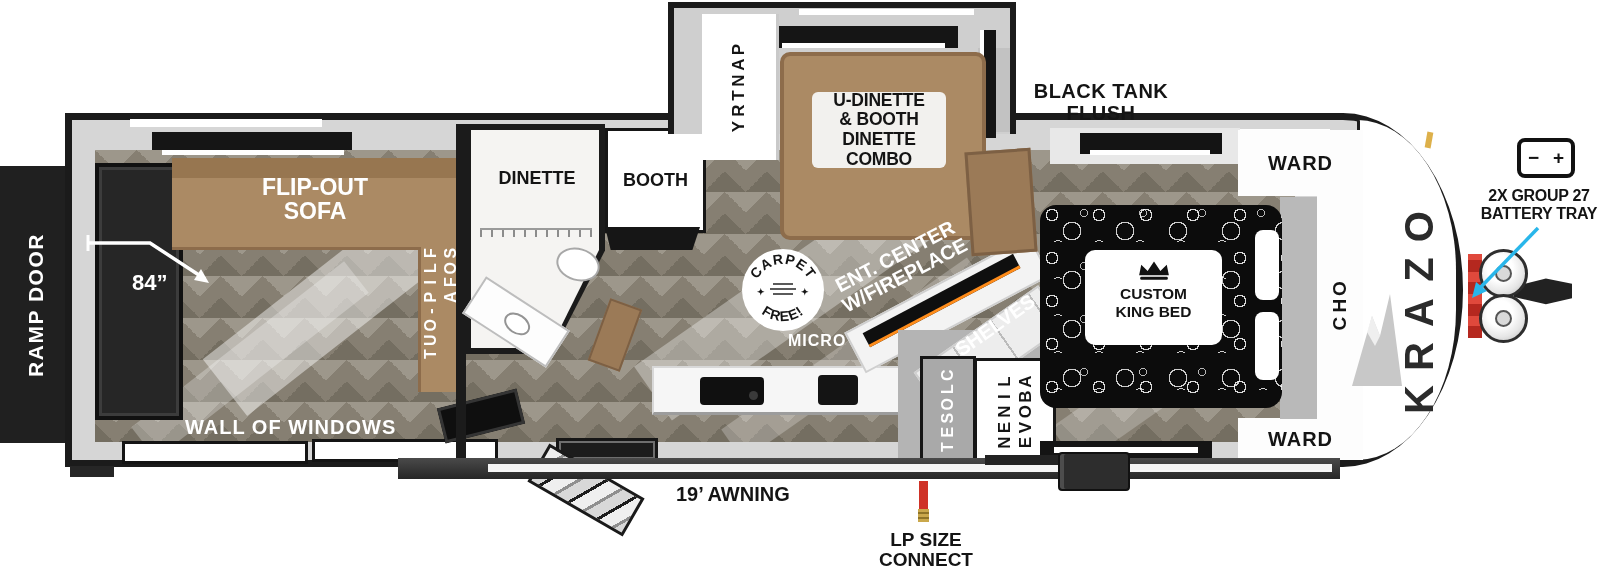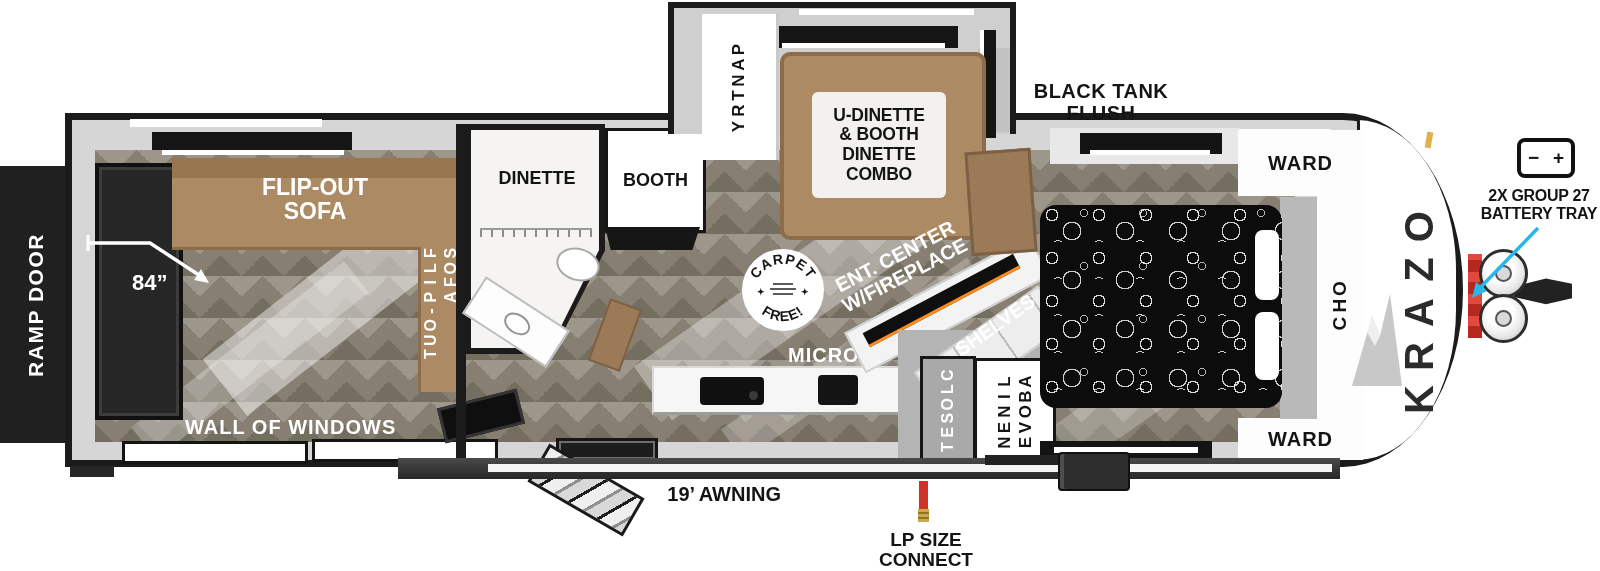--- a/index.html
+++ b/index.html
@@ -165,39 +165,39 @@
           <span class="vch">N</span>
           <span class="vch">T</span>
           <span class="vch">R</span>
           <span class="vch">Y</span>
         </div>
       </div>
     </div>
 
   <div class="abs" style="left:780px;top:52px;width:198px;height:180px;background:#ab8a64;
               border:4px solid #8d6c4b;border-radius:10px;">
-    <div class="abs ctr" style="left:28px;top:36px;width:134px;height:106px;background:#f2f1ee;border-radius:6px;">
+    <div class="abs ctr" style="left:28px;top:36px;width:134px;height:76px;background:#f2f1ee;border-radius:6px;">
       <span class="ml blk" style="font-size:17.5px;line-height:1.12;letter-spacing:-0.2px;">U-DINETTE
 &amp; BOOTH
 DINETTE
 COMBO</span>
     </div>
   </div>
 
   <div class="abs ml blk" style="left:1016px;top:80px;width:170px;font-size:20px;line-height:1.1;text-align:center;letter-spacing:.5px;">BLACK TANK
 FLUSH</div>
 
   <div class="abs" style="left:652px;top:366px;width:248px;height:44px;background:#f6f6f6;
               border:2px solid #d8d8d8;border-bottom:3px solid #9c9c9c;">
     <div class="abs" style="left:46px;top:9px;width:64px;height:28px;background:#101010;border-radius:4px;">
       <div class="abs" style="right:6px;bottom:5px;width:9px;height:9px;background:#3a3a3a;border-radius:50%;"></div>
     </div>
     <div class="abs" style="left:164px;top:7px;width:40px;height:30px;background:#141414;border-radius:4px;"></div>
   </div>
-  <div class="abs wtxt" style="left:788px;top:344px;font-size:20px;letter-spacing:1px;">MICRO</div>
+  <div class="abs wtxt" style="left:788px;top:332px;font-size:16px;letter-spacing:1px;">MICRO</div>
 
   <div class="abs" style="left:556px;top:438px;width:102px;height:24px;background:#1c1c1c;
               box-shadow:inset 0 0 0 3px #161616,inset 0 0 0 5px #6e6e6e;"></div>
   <div class="abs" style="left:531px;top:468px;width:104px;height:38px;transform:rotate(30deg);
               background:repeating-linear-gradient(120deg,#efefef 0 12px,#8f8f8f 12px 15px,#d8d8d8 15px 26px,#1d1d1d 26px 29px);
               border:3px solid #1a1a1a;"></div>
 
   <svg class="abs" style="left:740px;top:247px;" width="86" height="86" viewBox="0 0 86 86">
     <circle cx="43" cy="43" r="41" fill="#fff"></circle>
     <path id="arcT" d="M 14,46 A 29,29 0 0 1 72,46" fill="none"></path>
@@ -278,20 +278,28 @@
   </div>
   <div class="abs ctr" style="left:1238px;top:418px;width:125px;height:42px;background:#fdfdfd;">
     <span class="blk" style="font-size:20px;letter-spacing:1px;">WARD</span>
   </div>
   <div class="abs" style="left:1280px;top:197px;width:37px;height:222px;background:#b9b9b9;"></div>
 
   <div class="abs bed-pat" style="left:1040px;top:205px;width:242px;height:203px;border-radius:16px;"></div>
   <div class="abs" style="left:1255px;top:230px;width:24px;height:70px;background:#fff;border-radius:8px;"></div>
   <div class="abs" style="left:1255px;top:312px;width:24px;height:68px;background:#fff;border-radius:8px;"></div>
 
+  <div class="abs" style="left:1085px;top:250px;width:137px;height:95px;background:#fff;border-radius:10px;">
+    <svg width="34" height="22" viewBox="0 0 32 20" style="margin:10px auto 0;display:block;">
+      <path d="M2 14 L4 4 L10 10 L16 1 L22 10 L28 4 L30 14 Z" fill="#111"></path>
+      <rect x="3" y="15.5" width="26" height="2.8" rx="1.2" fill="#111"></rect>
+    </svg>
+    <div class="ml blk" style="font-size:15.5px;line-height:1.15;text-align:center;margin-top:3px;">CUSTOM
+KING BED</div>
+  </div>
 
   <div class="abs vtext blk" style="left:1320px;top:266px;width:40px;height:80px;font-size:19px;">
       <div class="vrow">
         <div class="vcol">
           <span class="vch">O</span>
           <span class="vch">H</span>
           <span class="vch">C</span>
         </div>
       </div>
     </div>
@@ -344,21 +352,21 @@
   </svg>
 
   <div class="abs" style="left:398px;top:458px;width:942px;height:21px;background:linear-gradient(#4a4a4a,#262626);"></div>
   <div class="abs" style="left:488px;top:464px;width:844px;height:8px;background:#f5f5f5;"></div>
   <div class="abs" style="left:70px;top:466px;width:44px;height:11px;background:#262626;"></div>
 
   <div class="abs" style="left:985px;top:455px;width:74px;height:10px;background:#222;"></div>
   <div class="abs" style="left:1058px;top:452px;width:68px;height:35px;background:#2d2d2d;border:2px solid #111;
               border-radius:4px;box-shadow:inset 4px 0 0 #4d4d4d;"></div>
 
-  <div class="abs blk" style="left:631px;top:483px;width:150px;font-size:20px;text-align:right;">19’ AWNING</div>
+  <div class="abs blk" style="left:676px;top:483px;width:150px;font-size:20px;text-align:left;">19’ AWNING</div>
 
   <div class="abs" style="left:919px;top:481px;width:9px;height:28px;background:#cf3227;"></div>
   <div class="abs" style="left:918px;top:509px;width:11px;height:13px;
               background:repeating-linear-gradient(0deg,#caa84c 0 3px,#8f7427 3px 5px);"></div>
   <div class="abs ml blk" style="left:856px;top:530px;width:140px;font-size:19px;line-height:1.05;text-align:center;">LP SIZE
 CONNECT</div>
 
 
 </div>
 

